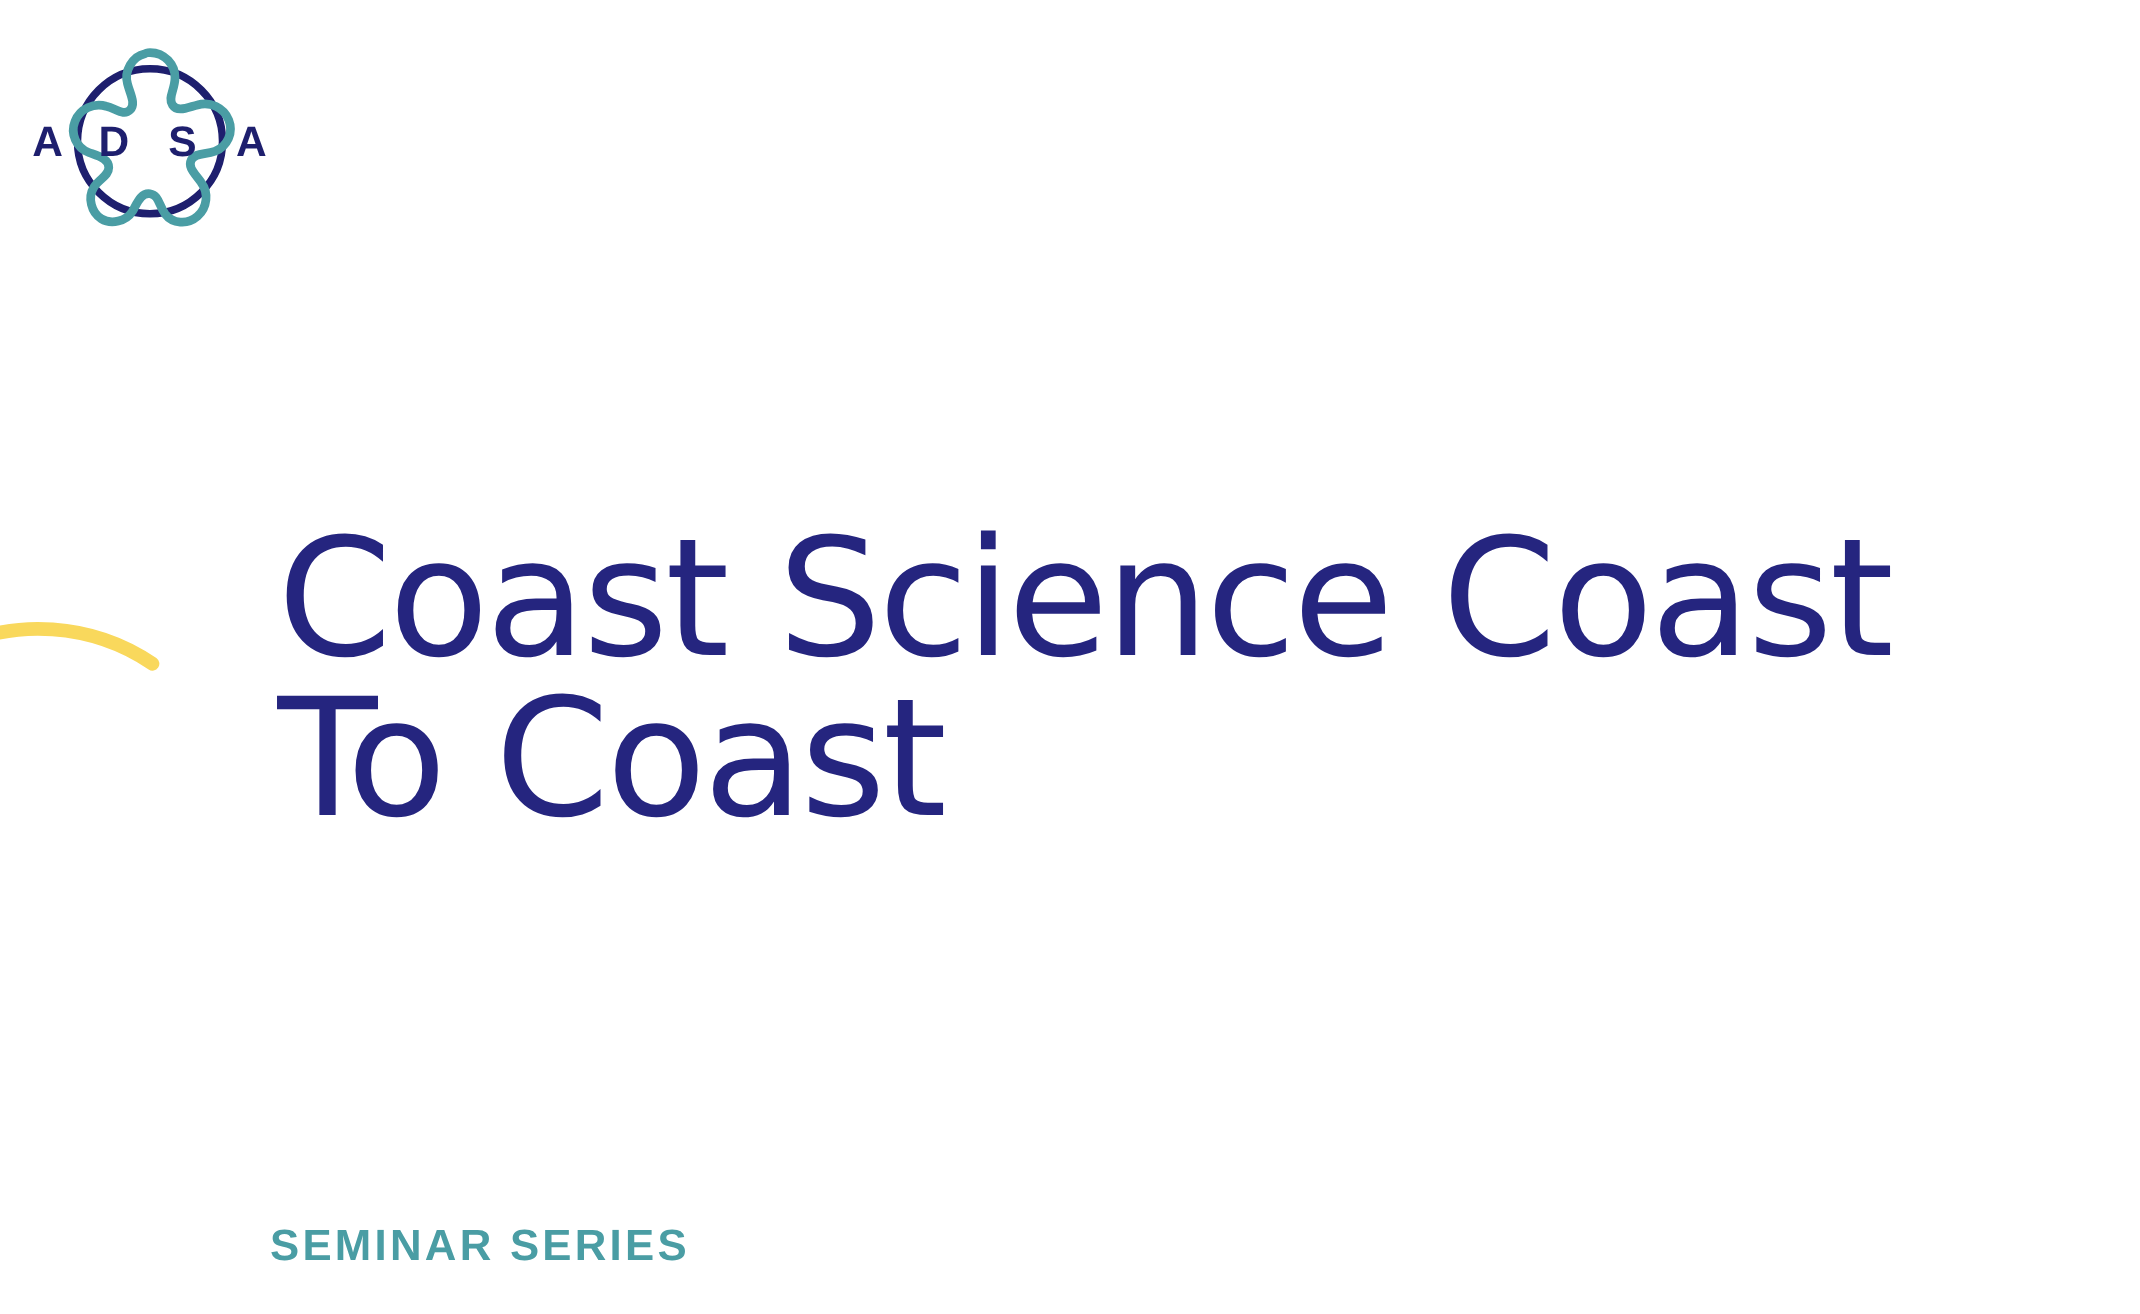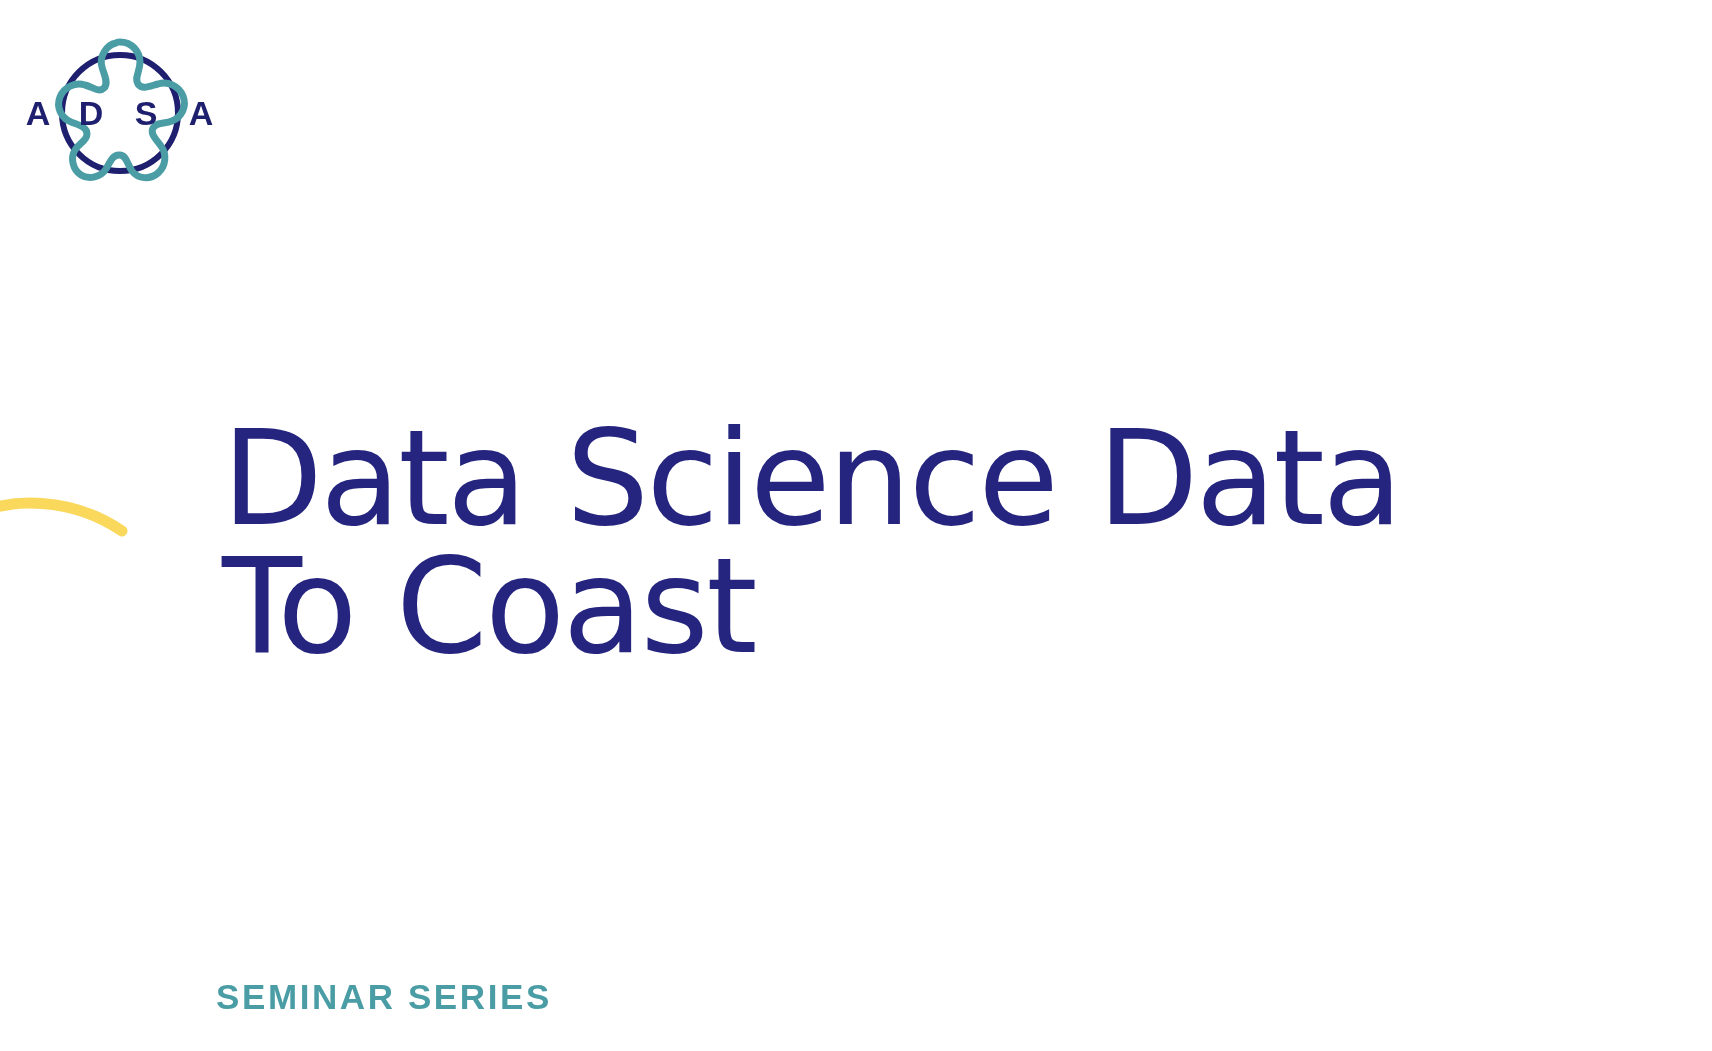--- a/index.html
+++ b/index.html
@@ -128,20 +128,20 @@
     </svg>
   </div>
 
   <div class="arc-deco">
     <svg viewBox="0 0 200 110" xmlns="http://www.w3.org/2000/svg" aria-hidden="true">
       <path d="M-10 66 C 40 38 105 44 152 76" fill="none" stroke="#f9d85c" stroke-width="11" stroke-linecap="round"></path>
     </svg>
   </div>
 
   <div class="title-block">
-    <h1 class="slide-title">Data Science Data To Coast</h1>
+    <h1 class="slide-title">Coast Science Coast To Coast</h1>
   </div>
 
   <div class="kicker-block">
     <p class="kicker">SEMINAR SERIES</p>
   </div>
 
 </div>
 
 </body></html>

